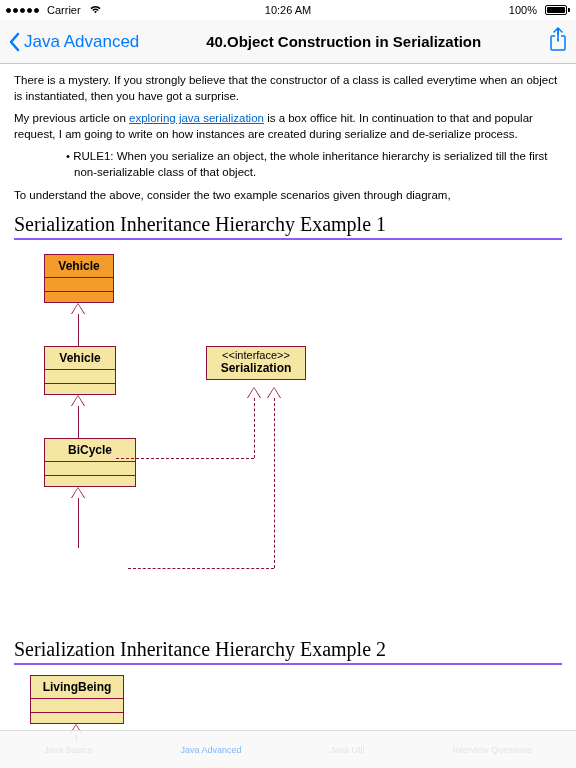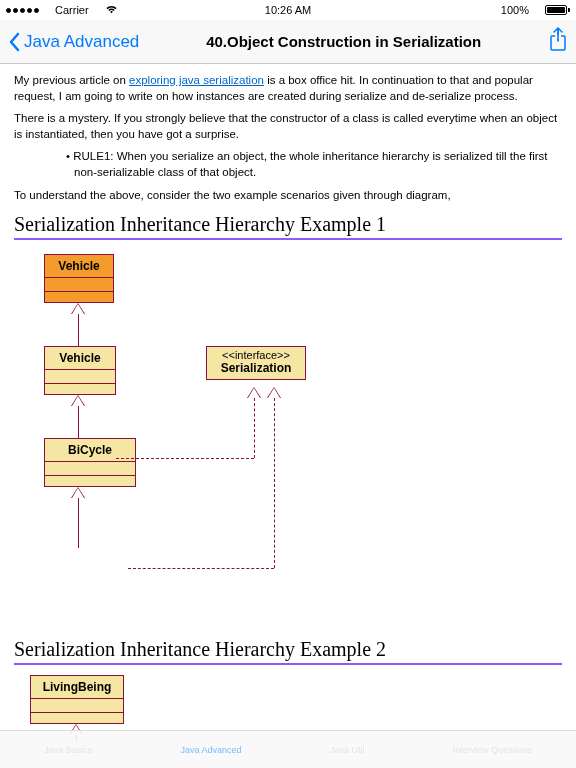--- a/index.html
+++ b/index.html
@@ -1,19 +1,19 @@
 <!DOCTYPE html>
 <html><head>
 <meta charset="utf-8">
 <style>
 * { margin: 0; padding: 0; box-sizing: border-box; }
 body { font-family: -apple-system, Helvetica, Arial, sans-serif; width: 576px; height: 768px; background: #fff; overflow: hidden; position: relative; }
 
 .status-bar { height: 20px; display: flex; justify-content: space-between; align-items: center; padding: 0 6px; font-size: 11px; font-weight: 500; }
-.status-left, .status-right { display: flex; align-items: center; gap: 16px; }
+.status-left, .status-right { display: flex; align-items: center; gap: 8px; }
 .status-center { position: absolute; left: 50%; transform: translateX(-50%); }
 .signal-dots { display: flex; gap: 2px; }
 .signal-dots span { width: 5px; height: 5px; border: 1px solid #000; border-radius: 50%; }
 .signal-dots span.filled { background: #000; }
 .wifi-icon svg { width: 13px; height: 10px; }
 .battery { display: flex; align-items: center; gap: 1px; }
 .battery-body { width: 22px; height: 10px; border: 1px solid #000; border-radius: 2px; position: relative; }
 .battery-fill { position: absolute; left: 1px; top: 1px; bottom: 1px; right: 1px; background: #000; border-radius: 1px; }
 .battery-tip { width: 2px; height: 4px; background: #000; border-radius: 0 1px 1px 0; }
 
@@ -95,24 +95,24 @@
     <svg viewBox="0 0 20 26">
       <path d="M10 1 L10 14 M10 1 L6 5 M10 1 L14 5" stroke="#007aff" stroke-width="1.5" fill="none" stroke-linecap="round"></path>
       <rect x="3" y="9" width="14" height="14" stroke="#007aff" stroke-width="1.5" fill="none" rx="1"></rect>
       <rect x="7" y="8" width="6" height="4" fill="#f8f8f8"></rect>
       <path d="M10 1 L10 14" stroke="#007aff" stroke-width="1.5"></path>
     </svg>
   </div>
 </div>
 
 <div class="content">
+  <p>There is a mystery. If you strongly believe that the constructor of a class is called everytime when an object is instantiated, then you have got a surprise.</p>
   <p>
     <span>My previous article on </span><a href="#">exploring java serialization</a><span> is a box office hit. In continuation to that and popular request, I am going to write on how instances are created during serialize and de-serialize process.</span>
   </p>
-  <p>There is a mystery. If you strongly believe that the constructor of a class is called everytime when an object is instantiated, then you have got a surprise.</p>
   <div class="rule">• RULE1: When you serialize an object, the whole inheritance hierarchy is serialized till the first non-serializable class of that object.</div>
   <p>To understand the above, consider the two example scenarios given through diagram,</p>
 
   <h2>Serialization Inheritance Hierarchy Example 1</h2>
 
   <div class="diagram">
     <div class="uml-box uml-object" style="left:30px; top:6px; width:70px;">
       <div class="title">Vehicle</div>
       <div class="body"></div>
         <div class="body"></div>

